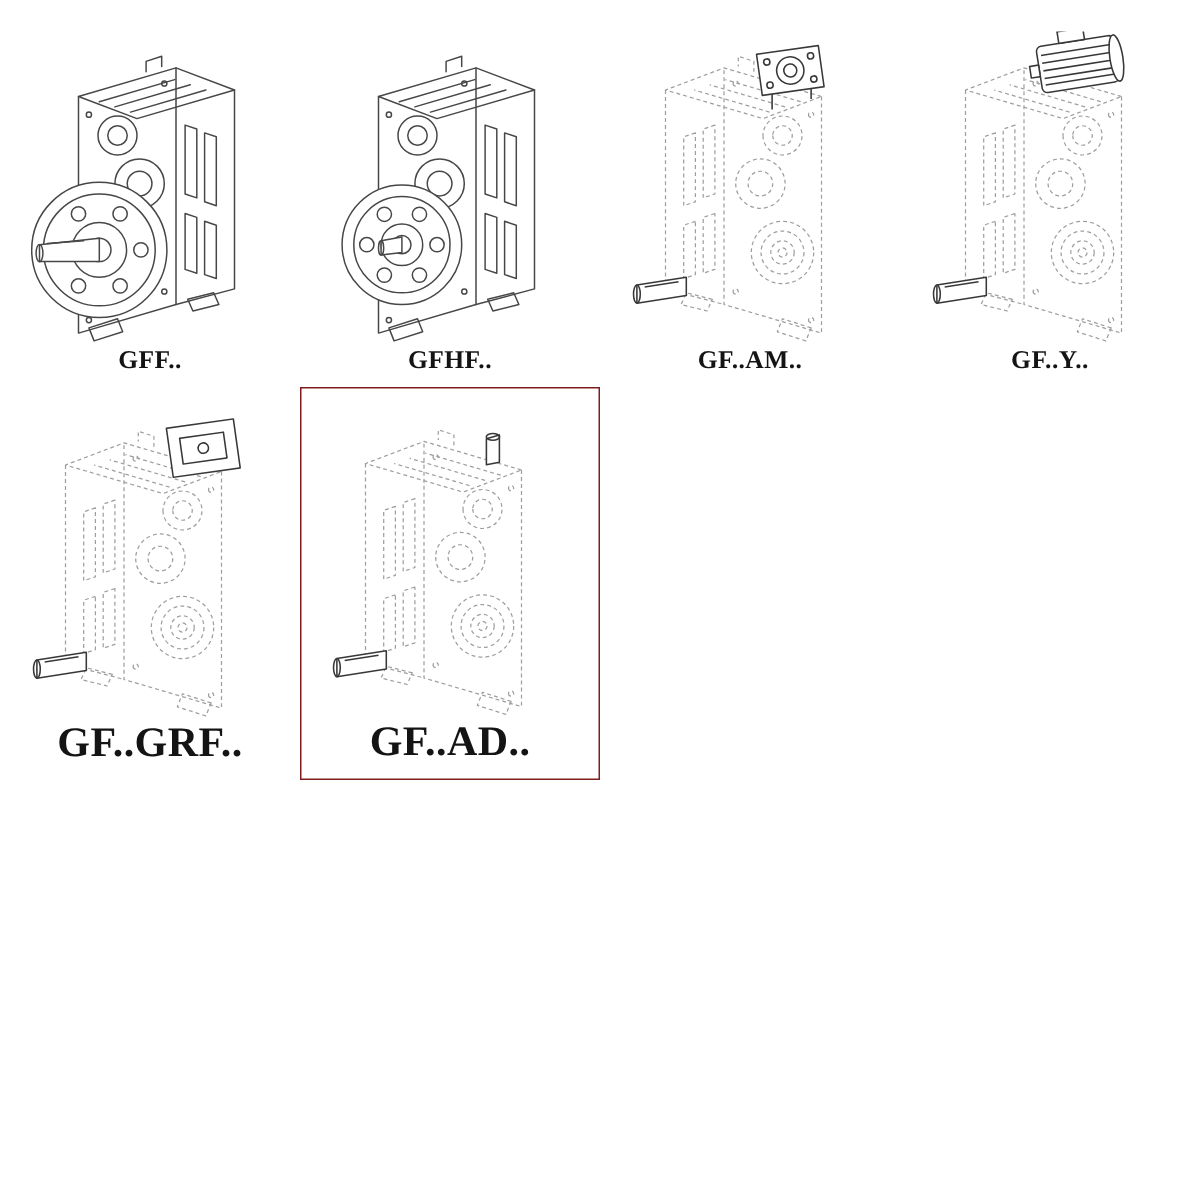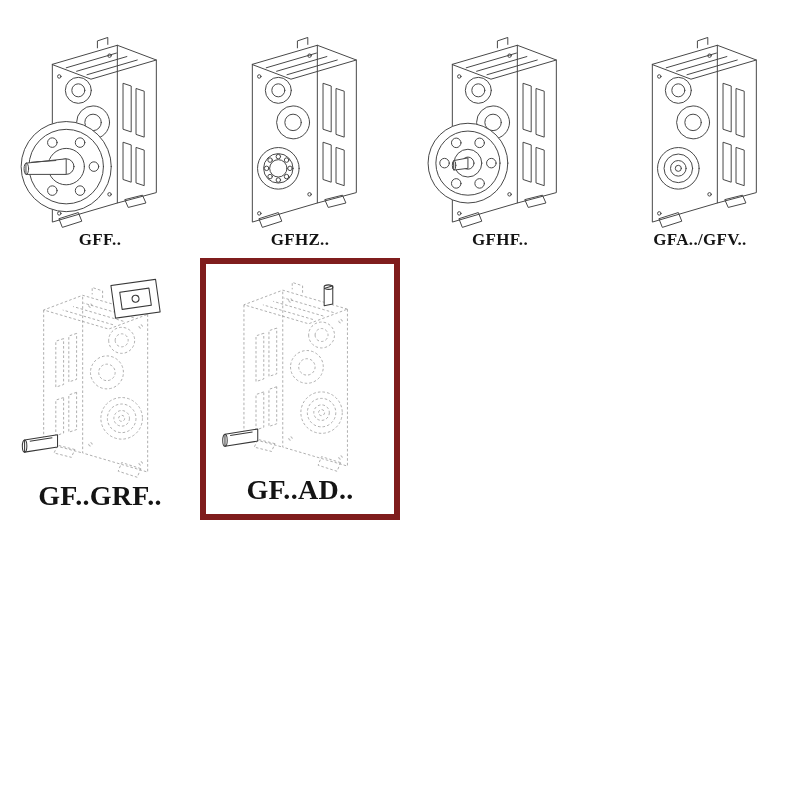--- a/index.html
+++ b/index.html
@@ -2,21 +2,21 @@
 <html><head>
 <meta charset="utf-8">
 <style>
   html,body{margin:0;padding:0;background:#ffffff;}
   body{width:800px;height:800px;font-family:"Liberation Serif",serif;overflow:hidden;}
   .grid{display:grid;grid-template-columns:repeat(4,200px);grid-template-rows:258px 262px 280px;width:756px;height:800px;}
   .cell{display:flex;flex-direction:column;align-items:center;justify-content:flex-end;box-sizing:border-box;padding:2px 0 8px;}
   .cell svg.draw{width:184px;height:208px;display:block;}
   .label{font-weight:bold;font-size:17px;color:#141414;letter-spacing:.3px;margin-top:1px;white-space:nowrap;}
   .label-lg{font-size:28px;}
-  .bordered{border:6px solid #7f1d1d;}
+  .bordered{border:1px solid #7f1d1d;}
   
   .solid{stroke:#474747;stroke-width:1.15;fill:none;stroke-linejoin:round;stroke-linecap:round;}
   .ghost{stroke:#9e9e9e;stroke-width:.95;fill:none;stroke-dasharray:3 2.4;stroke-linejoin:round;}
   .hard{stroke:#383838;stroke-width:1.2;fill:none;stroke-linejoin:round;}
   .defs-holder{position:absolute;width:0;height:0;}
 </style>
 </head>
 <body>
 
 <svg class="defs-holder" aria-hidden="true">
@@ -127,48 +127,53 @@
 
   <div class="cell">
     <svg class="draw" viewBox="0 0 190 240">
       <use href="#g-housing" class="solid"></use>
       <use href="#g-flange" transform="translate(56,168)" class="solid"></use>
     </svg>
     <div class="label">GFF..</div>
   </div>
 
 
-  <div class="cell">
-    <svg class="draw" viewBox="0 0 190 240">
-      <use href="#g-housing" class="solid"></use>
-      <use href="#g-bearing" transform="translate(70,170)" class="solid"></use>
-    </svg>
-    <div class="label">GFHZ..</div>
-  </div>
 
   <div class="cell">
     <svg class="draw" viewBox="0 0 190 240">
       <use href="#g-housing" class="solid"></use>
       <use href="#g-flange2" transform="translate(58,164)" class="solid"></use>
     </svg>
     <div class="label">GFHF..</div>
   </div>
 
 
 
-
-
+  <div class="cell">
+    <svg class="draw" viewBox="0 0 190 240">
+      <use href="#g-housing" transform="translate(190,0) scale(-1,1)" class="ghost"></use>
+      <use href="#g-bore" transform="translate(120,170)" class="ghost"></use>
+      <path class="hard" d="M112,46 L112,60 M142,38 L142,52"></path>
+      <use href="#g-inflange" transform="translate(126,30) rotate(-8)" class="hard"></use>
+      <use href="#g-shaft" transform="translate(46,196)" class="hard"></use>
+    </svg>
+    <div class="label">GF..AM..</div>
+  </div>
 
   <div class="cell">
     <svg class="draw" viewBox="0 0 190 240">
-      <use href="#g-housing" class="solid"></use>
-      <use href="#g-bore" transform="translate(70,170)" class="solid"></use>
+      <use href="#g-housing" transform="translate(190,0) scale(-1,1)" class="ghost"></use>
+      <use href="#g-bore" transform="translate(120,170)" class="ghost"></use>
+      <use href="#g-motor" transform="translate(84,12) rotate(-9)" class="hard"></use>
+      <use href="#g-shaft" transform="translate(46,196)" class="hard"></use>
     </svg>
-    <div class="label">GFA../GFV..</div>
+    <div class="label">GF..Y..</div>
   </div>
+
+
 
   <div class="cell">
     <svg class="draw" viewBox="0 0 190 240">
       <use href="#g-housing" transform="translate(190,0) scale(-1,1)" class="ghost"></use>
       <use href="#g-bore" transform="translate(120,170)" class="ghost"></use>
       <use href="#g-cover" transform="translate(136,32) rotate(-8)" class="hard"></use>
       <use href="#g-shaft" transform="translate(46,196)" class="hard"></use>
     </svg>
     <div class="label label-lg">GF..GRF..</div>
   </div>

